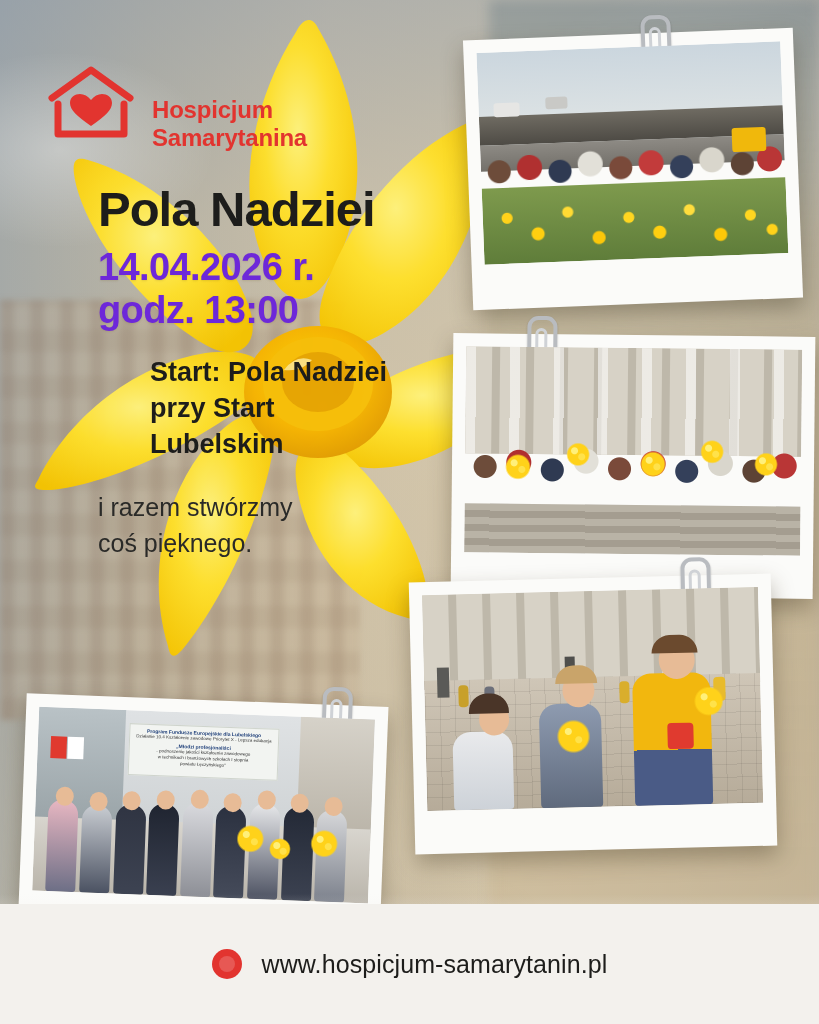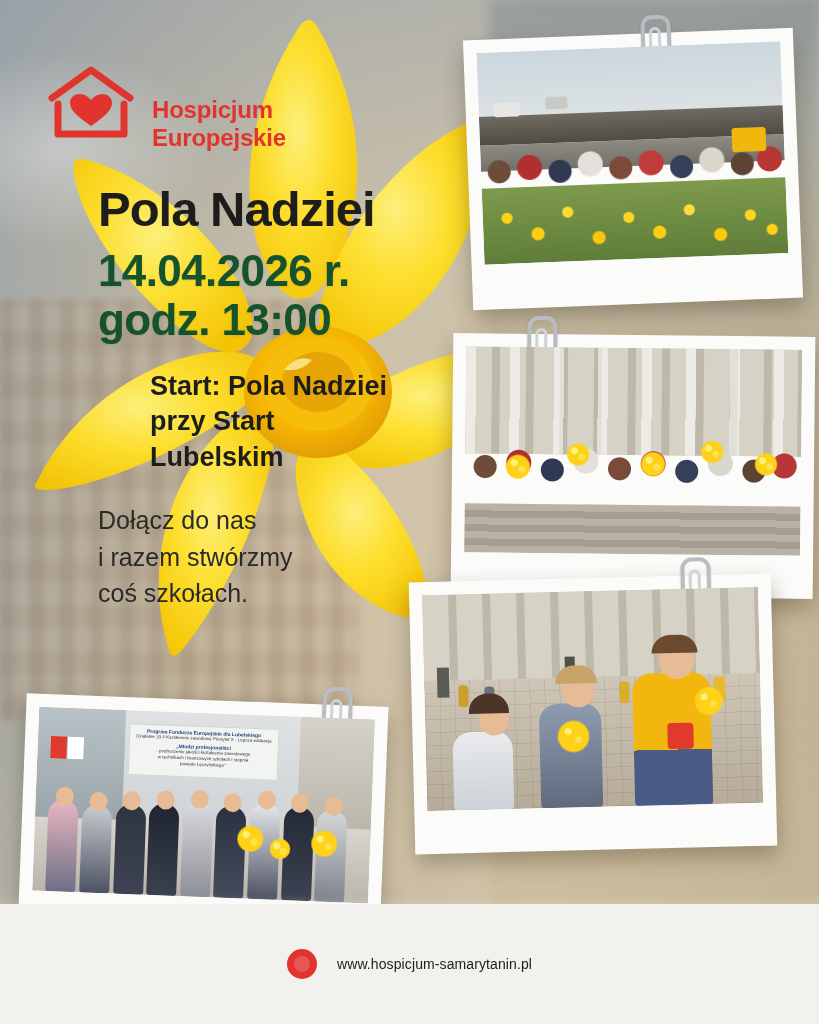--- a/index.html
+++ b/index.html
@@ -112,23 +112,23 @@
   }
   .h-title {
     font-size: 49px;
     font-weight: 800;
     color: #1d1d1b;
     letter-spacing: -1px;
     line-height: 1.0;
     margin: 0 0 12px 0;
   }
   .h-date {
-    font-size: 44px;
+    font-size: 38px;
     font-weight: 800;
-    color: #14532d;
+    color: #6d28d9;
     letter-spacing: -0.6px;
     line-height: 1.12;
     margin: 0;
     text-shadow: 0 1px 2px rgba(120,100,40,0.18);
   }
   .h-start {
     margin-top: 24px;
     margin-left: 52px;
     font-size: 27px;
     font-weight: 700;
@@ -305,21 +305,21 @@
     content: "";
     position: absolute;
     left: 7px;
     top: 7px;
     width: 16px;
     height: 16px;
     border-radius: 50%;
     background: rgba(255,255,255,0.18);
   }
   .footer-url {
-    font-size: 14px;
+    font-size: 25px;
     color: #1d1d1b;
     font-weight: 500;
     letter-spacing: 0.1px;
   }
 </style>
 </head>
 <body>
 
 <div class="poster">
 
@@ -364,38 +364,37 @@
   </svg>
 
   <div class="logo">
     <svg class="logo-mark" viewBox="0 0 94 78">
       <path d="M8 34 L47 6 L86 34" fill="none" stroke="#e2342f" stroke-width="7" stroke-linecap="round" stroke-linejoin="round"></path>
       <path d="M14 40 L14 70 L80 70 L80 40" fill="none" stroke="#e2342f" stroke-width="7" stroke-linecap="round" stroke-linejoin="round"></path>
       <path d="M47 62 C33 52 26 46 26 39 C26 33 31 30 36 30 C40 30 44 32 47 36 C50 32 54 30 58 30 C63 30 68 33 68 39 C68 46 61 52 47 62 Z" fill="#e2342f"></path>
     </svg>
     <div class="logo-text">
       <div>Hospicjum</div>
-      <div>Europejskie</div>
+      <div>Samarytanina</div>
     </div>
   </div>
 
   <div class="headline">
     <h1 class="h-title">Pola Nadziei</h1>
     <div class="h-date">14.04.2026 r.</div>
     <div class="h-date">godz. 13:00</div>
     <div class="h-start">
       <span>Start:</span>
       <span>Pola Nadziei</span><br>
       <span>przy Start</span><br>
       <span>Lubelskim</span>
     </div>
     <div class="h-sub">
-      <div>Dołącz do nas</div>
       <div>i razem stwórzmy</div>
-      <div>coś szkołach.</div>
+      <div>coś pięknego.</div>
     </div>
   </div>
 
   <div class="photo" id="photo-1">
     <div class="clip" style="left:178px;"></div>
     <div class="inner">
       <div class="ph-sky" style="height:46%;"></div>
       <div style="position:absolute;left:0;right:0;top:30%;height:14%;background:linear-gradient(180deg,#6f6b62,#4e4b45);"></div>
       <div style="position:absolute;left:0;right:0;top:44%;height:12%;background:linear-gradient(180deg,#8d8a84,#73706a);"></div>
       <div class="ph-crowd" style="top:40%;height:30%;"></div>

